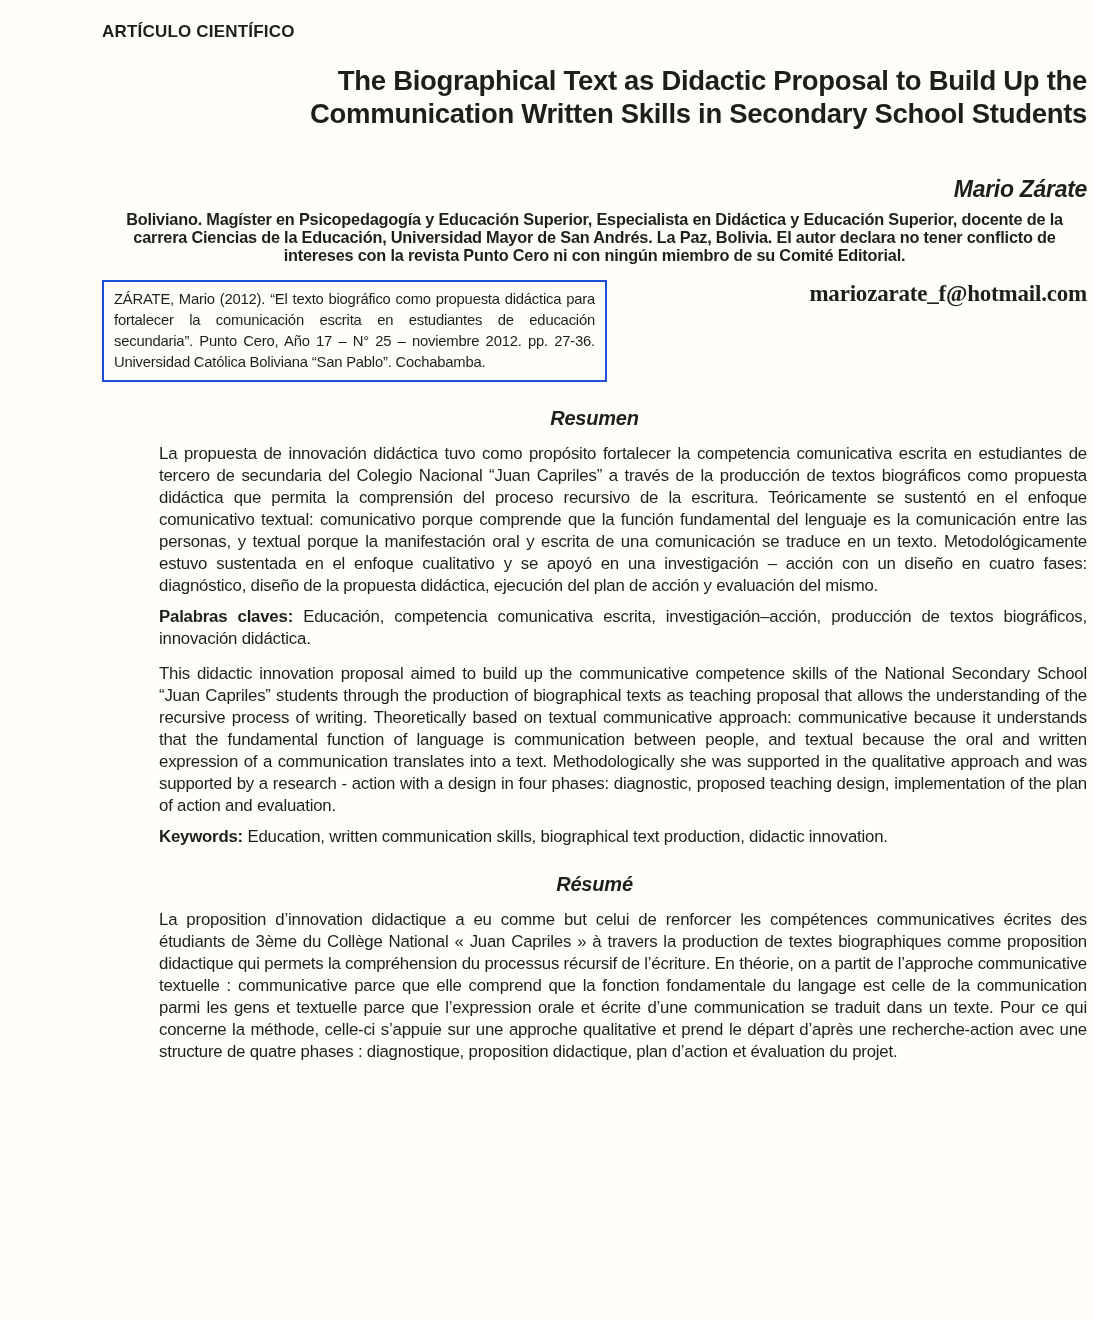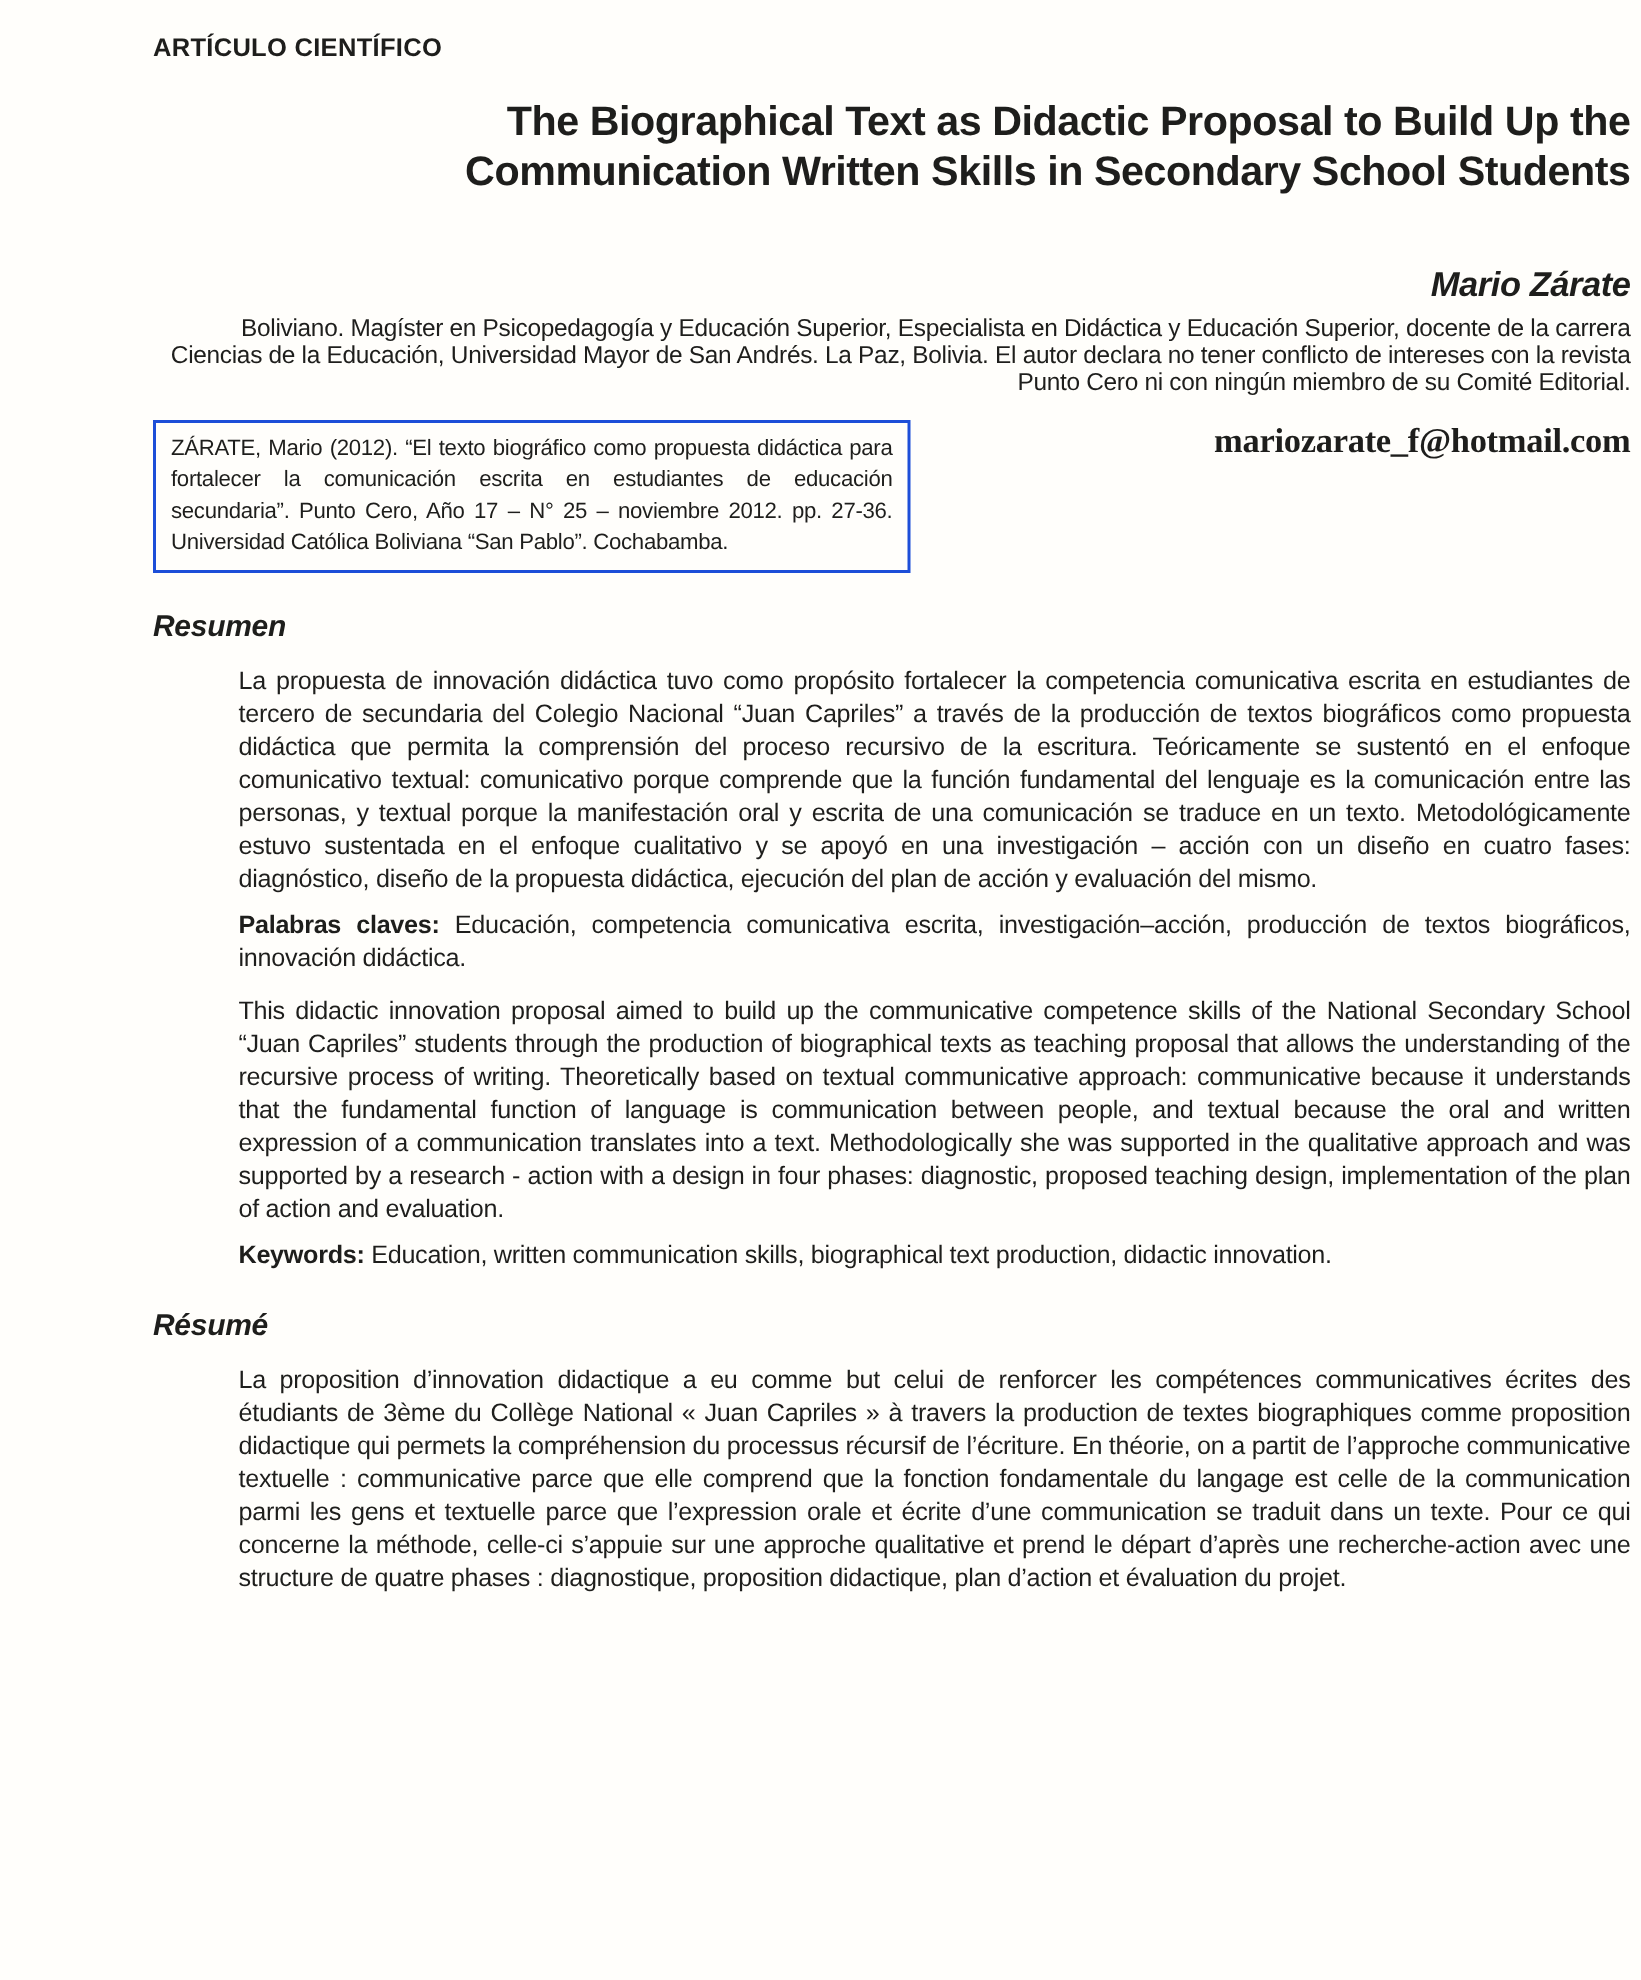--- a/index.html
+++ b/index.html
@@ -41,24 +41,25 @@
   .author-name {
     margin-top: 46px;
     text-align: right;
     font-weight: bold;
     font-style: italic;
     font-size: 23px;
     letter-spacing: -0.3px;
   }
   .author-bio {
     margin-top: 7px;
-    text-align: right;
+    text-align: center;
     font-size: 16.3px;
     line-height: 18px;
     letter-spacing: -0.2px;
+    font-weight: bold;
   }
   .cite-row {
     margin-top: 16px;
     display: flex;
     justify-content: space-between;
     align-items: flex-start;
   }
   .citation-box {
     width: 505px;
     border: 2px solid #1d4ed8;
@@ -74,20 +75,21 @@
     padding-top: 1px;
     letter-spacing: -0.2px;
     font-family: Liberation Serif, serif;
   }
   .section-heading {
     font-weight: bold;
     font-style: italic;
     font-size: 20px;
     margin-top: 25px;
     letter-spacing: -0.2px;
+    text-align: center;
   }
   .section-body {
     margin-top: 13px;
     margin-left: 57px;
     text-align: justify;
     font-size: 16.8px;
     line-height: 22px;
     letter-spacing: -0.2px;
   }
   .keywords {

